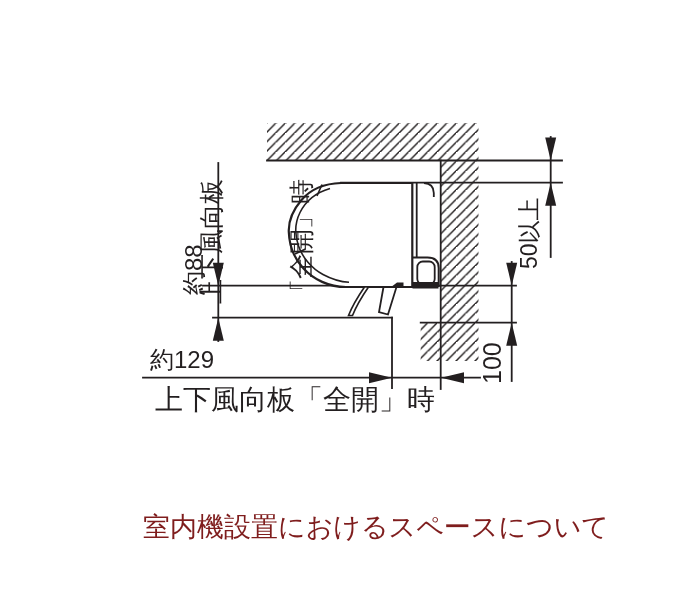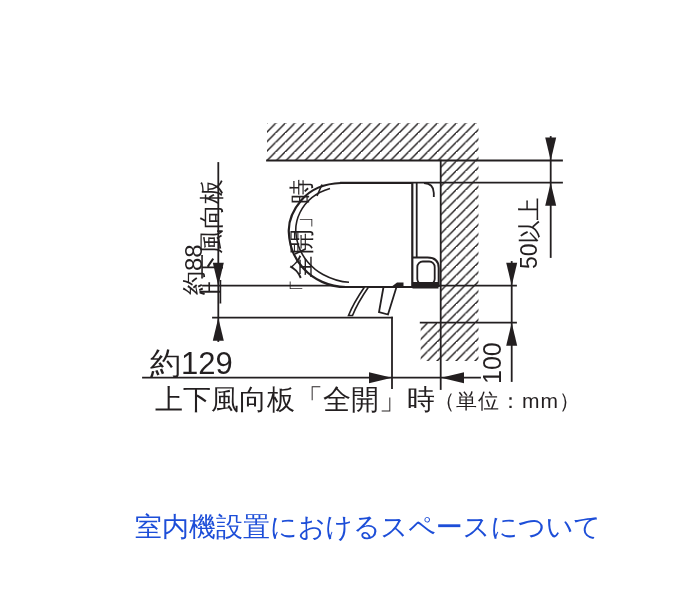--- a/index.html
+++ b/index.html
@@ -20,28 +20,28 @@
   }
   .rot{
     transform:translate(-50%,-50%) rotate(-90deg);
     transform-origin:center center;
     text-align:left;
   }
   .lbl-vertical{left:256px;top:229px;width:150px;font-size:25px;line-height:30px;}
   .dim-88{left:194px;top:255px;width:80px;font-size:24px;}
   .dim-50{left:529px;top:224px;width:90px;font-size:23px;}
   .dim-100{left:492px;top:354px;width:60px;font-size:25px;}
-  .dim-129{left:150px;top:346px;font-size:31px;}
+  .dim-129{left:150px;top:346px;font-size:24px;}
   .lbl-horizontal{left:155px;top:384px;font-size:28px;}
   .unit-note{left:434px;top:389px;font-size:21px;letter-spacing:1px;}
   .caption{
-    left:368px;top:528px;
+    left:376px;top:528px;
     transform:translate(-50%,-50%);
     font-size:27px;
-    color:#1d4ed8;
+    color:#7f1d1d;
     white-space:nowrap;
   }
 </style>
 </head>
 <body>
 
 <div id="stage">
 
   <svg id="diagram-svg" width="700" height="600" viewBox="0 0 700 600">
     <defs>
@@ -104,17 +104,16 @@
     <div>上下風向板</div>
     <div>「全開」時</div>
   </div>
 
   <div class="lbl rot dim-88">約88</div>
   <div class="lbl rot dim-50">50以上</div>
   <div class="lbl rot dim-100">100</div>
   <div class="lbl dim-129">約129</div>
 
   <div class="lbl lbl-horizontal">上下風向板「全開」時</div>
-  <div class="lbl unit-note">（単位：mm）</div>
 
   <div class="lbl caption">室内機設置におけるスペースについて</div>
 
 </div>
 
 </body></html>

